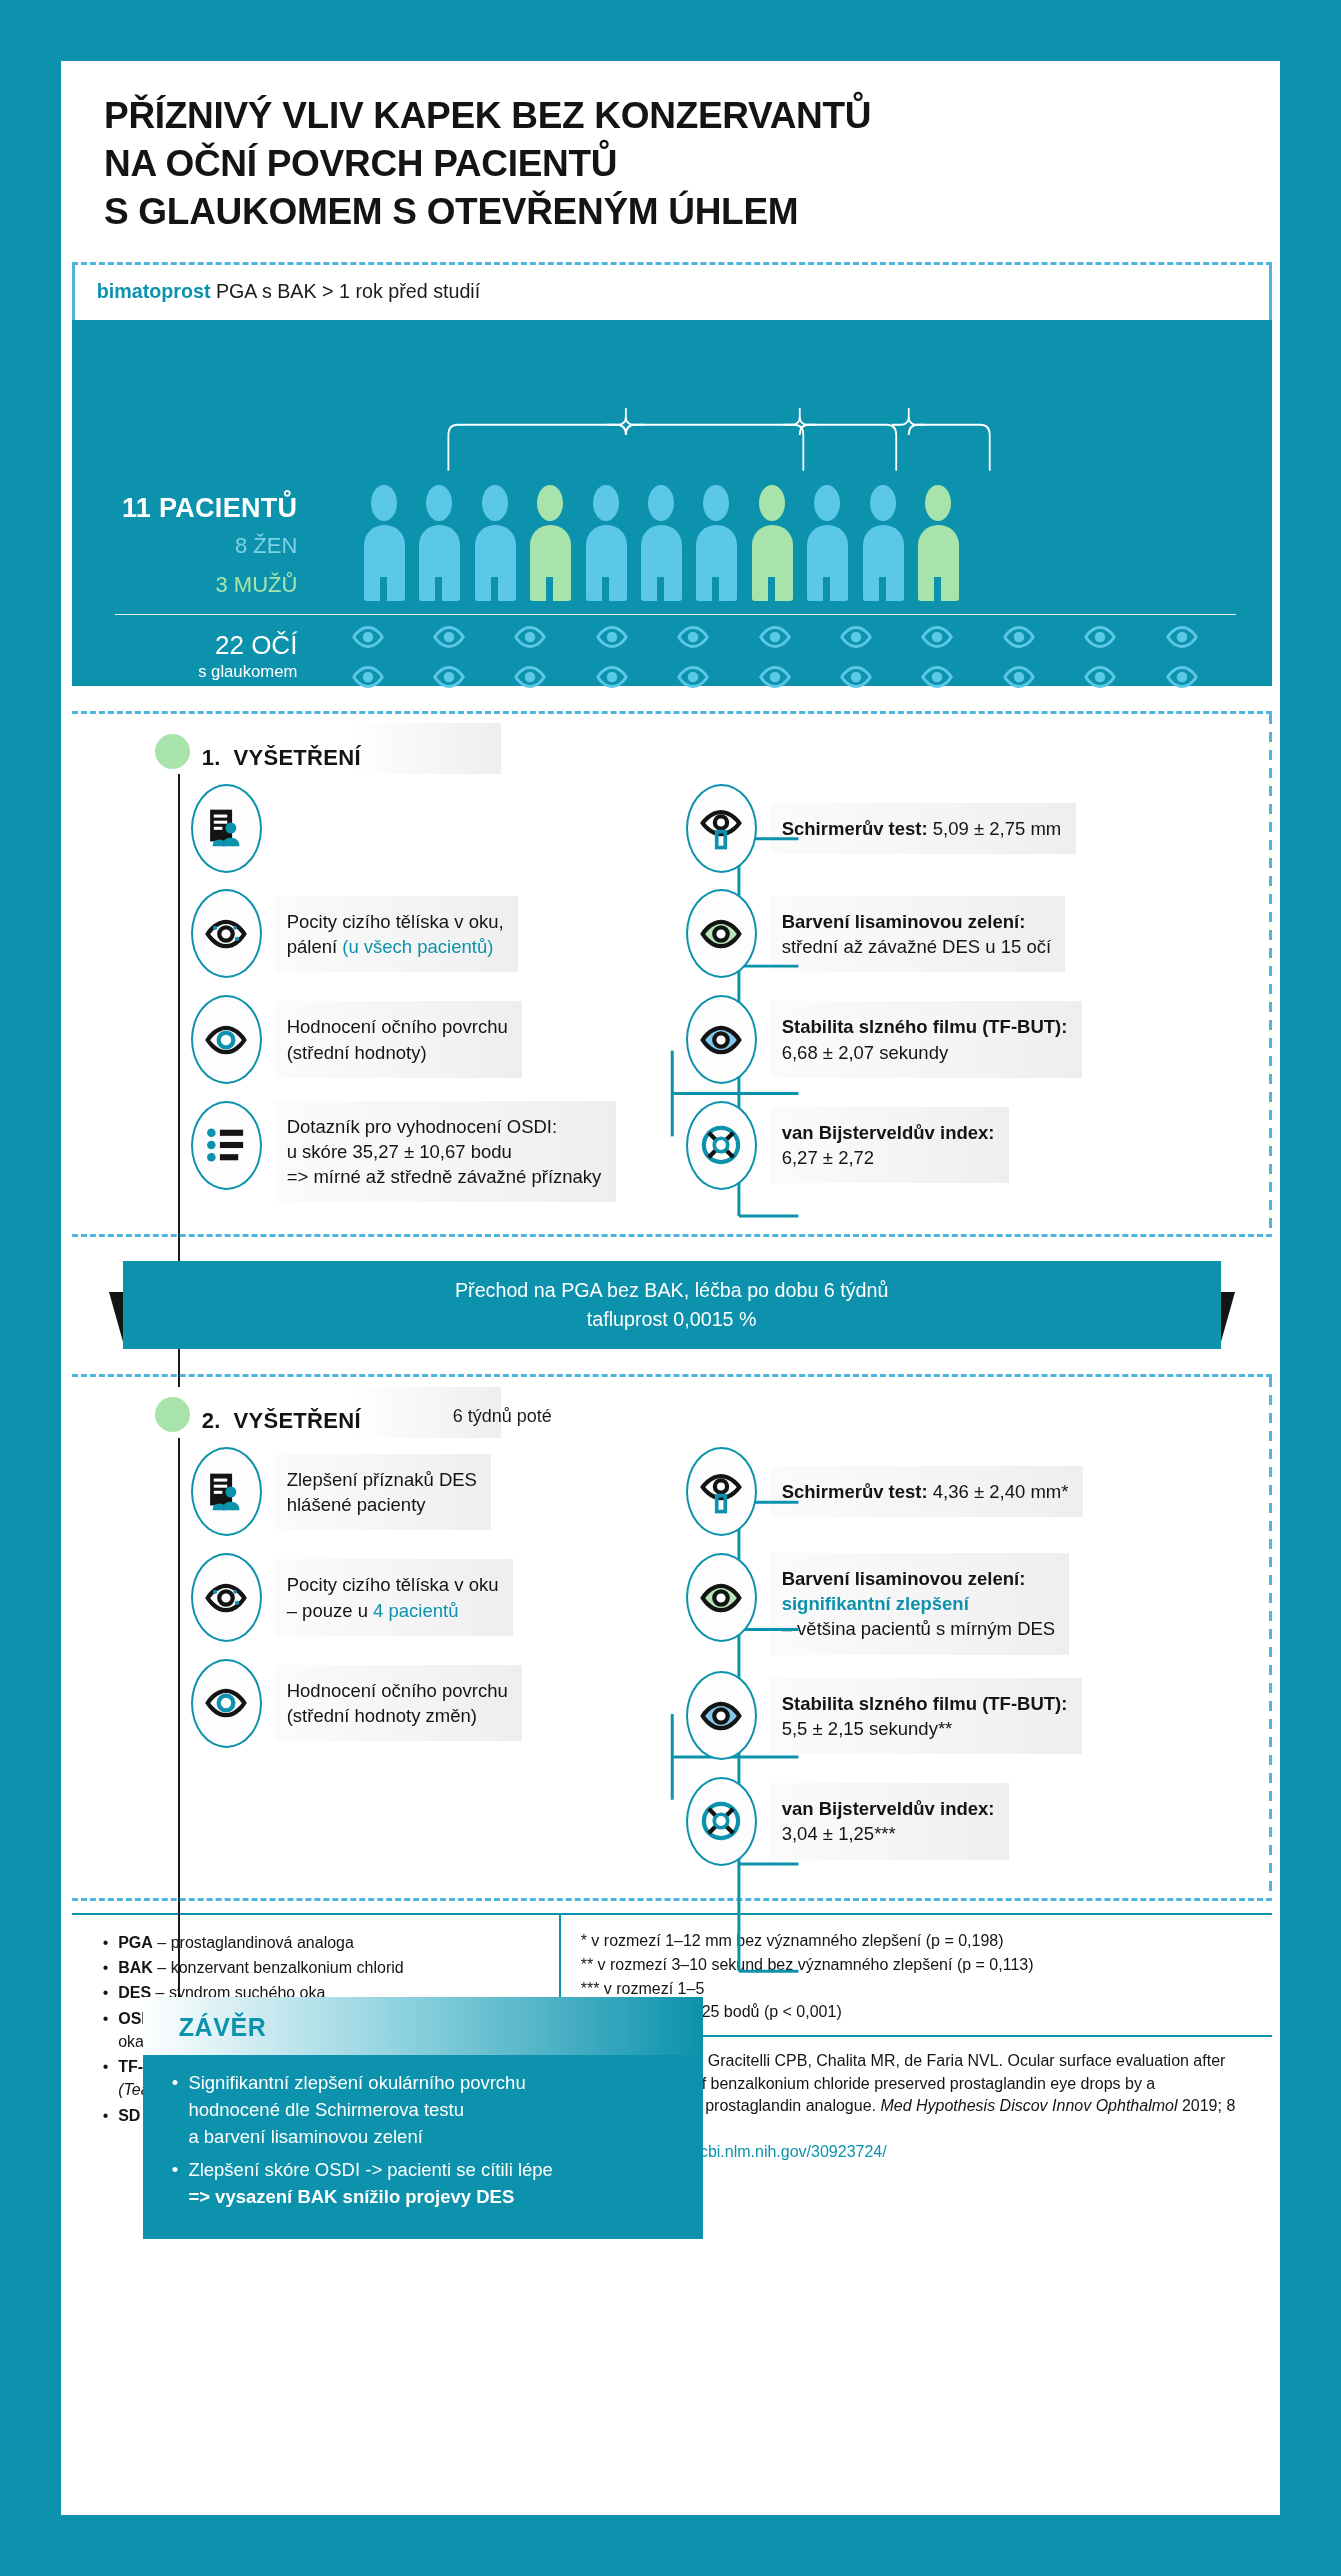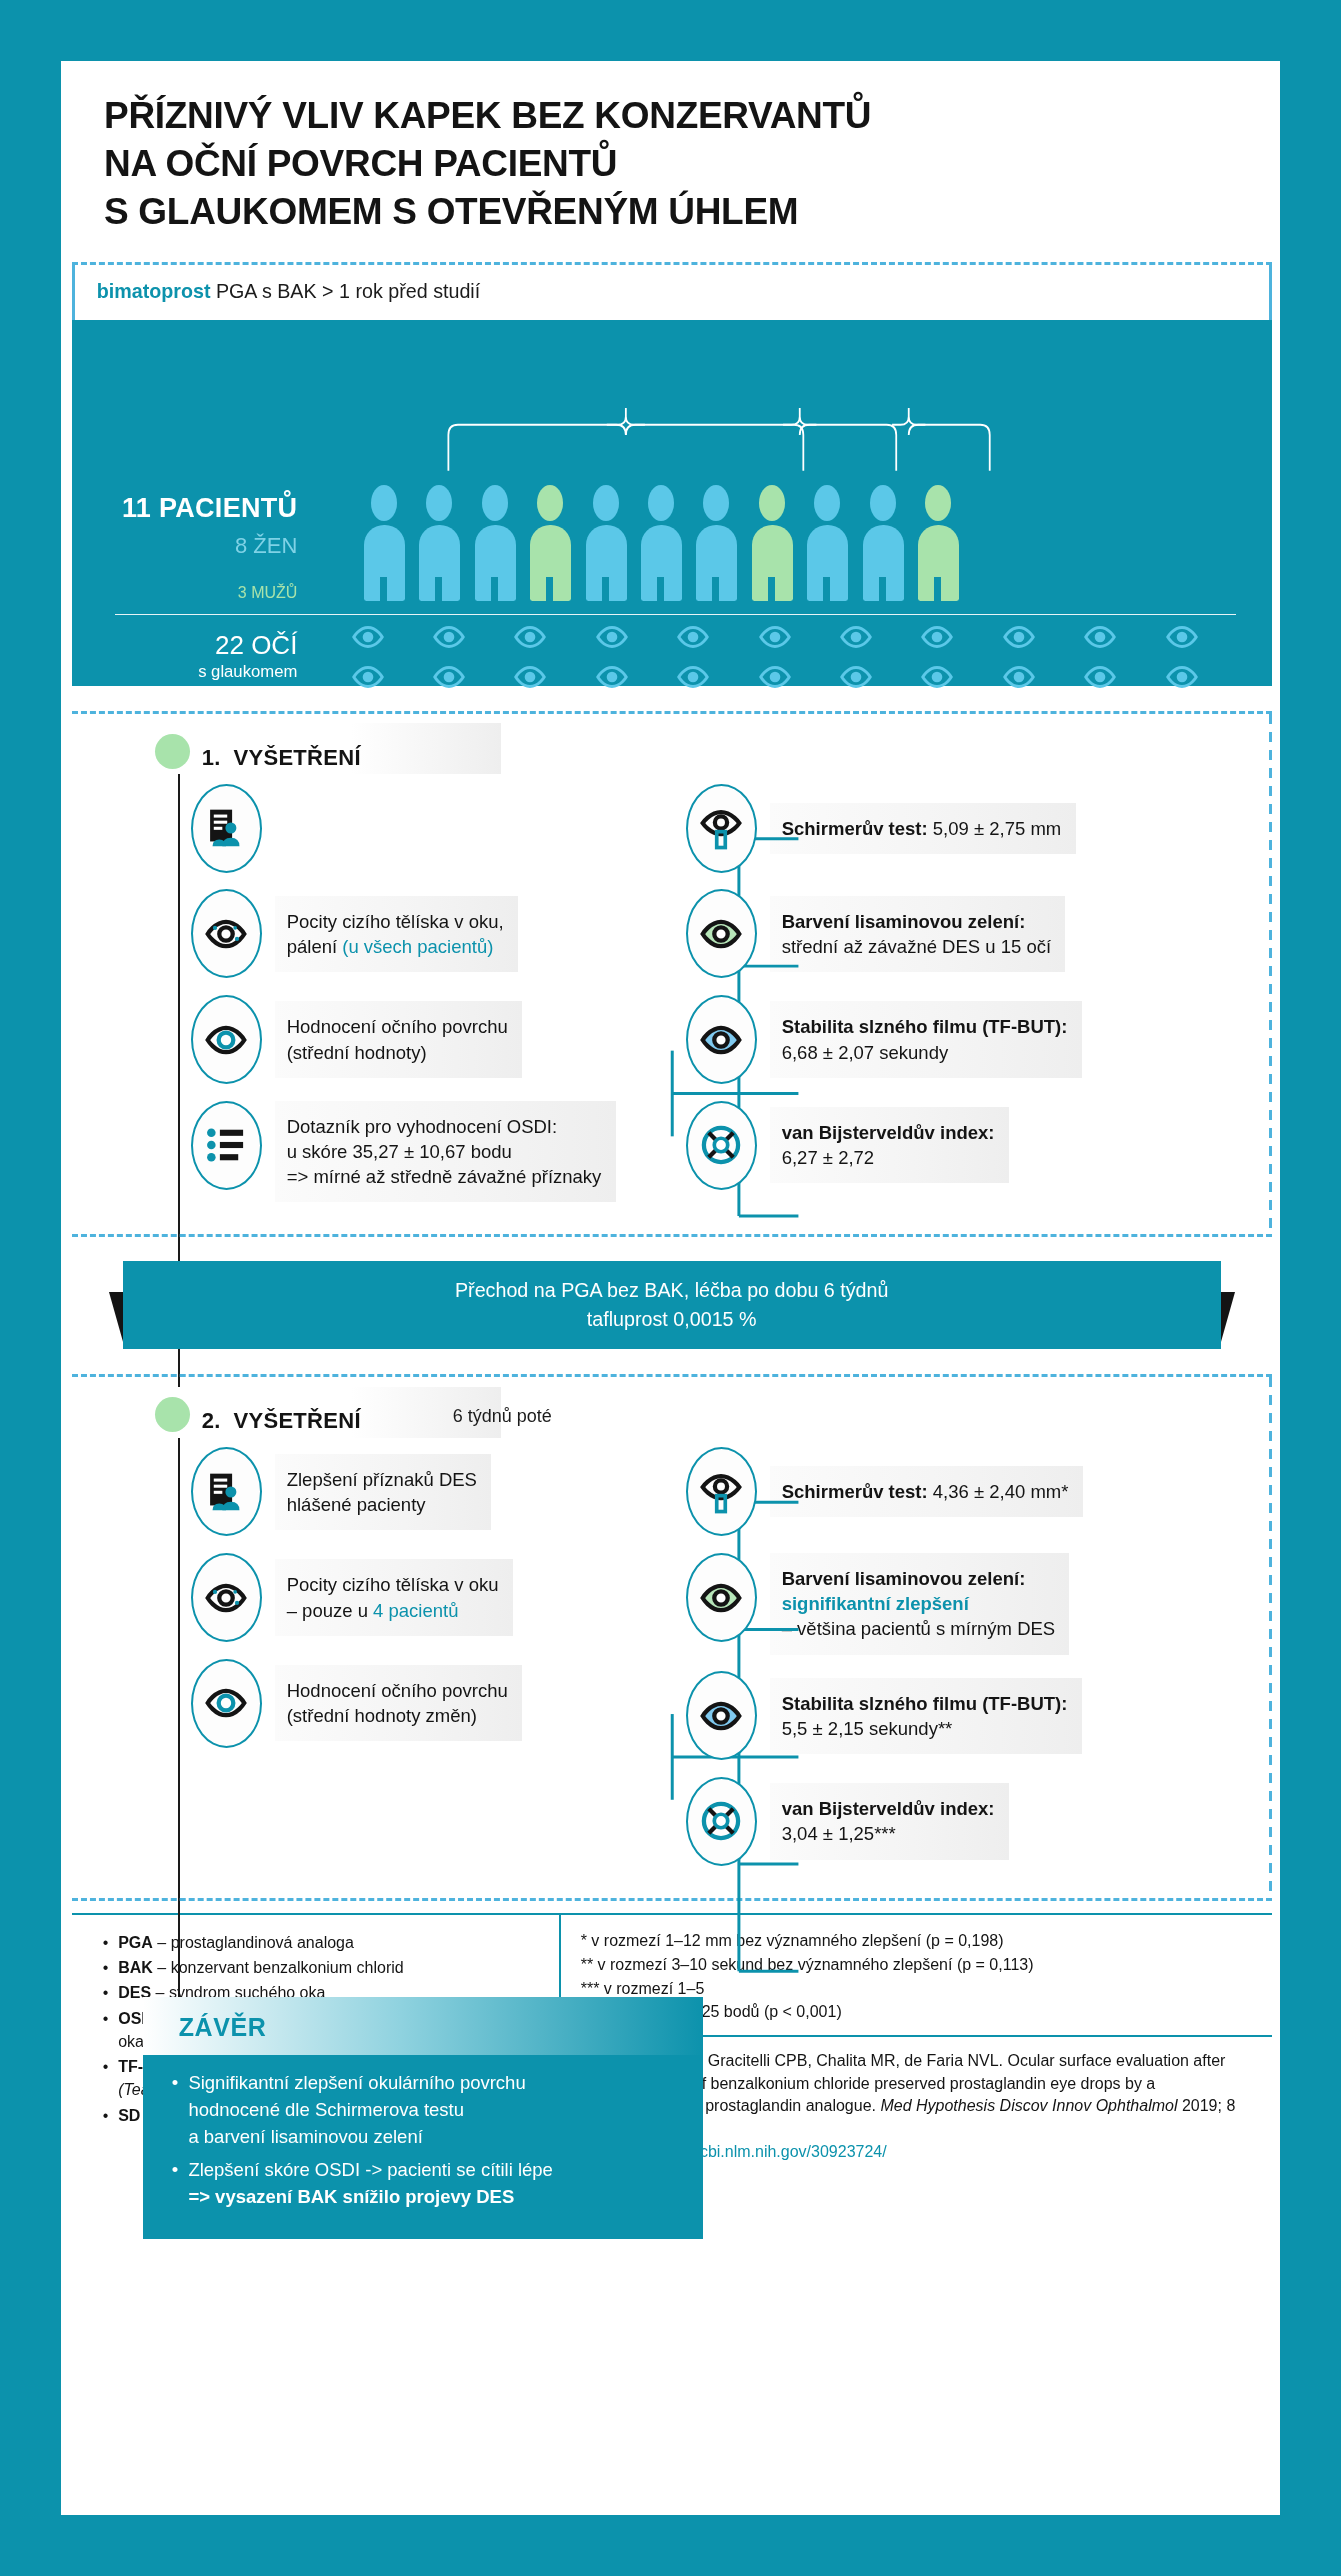--- a/index.html
+++ b/index.html
@@ -64,21 +64,21 @@
     border-radius: 20px 20px 2.4px 2.4px;
     position: relative;
   }
   .person .body:after {
     content:""; position:absolute; left: 16.7px; bottom: 0; width: 7.1px; height: 24px;
     background: #0c92ac;
   }
   .left-stats { position: absolute; left: 16.7px; top: 173px; text-align: right; width: 209px; }
   .st-l1 { font-size: 27px; font-weight: 700; letter-spacing: 0.3px; }
   .st-l2 { font-size: 22px; color: #7fd2e6; margin-top: 9.5px; }
-  .st-l3 { font-size: 16px; color: #a8e3ab; margin-top: 25px; }
+  .st-l3 { font-size: 22px; color: #a8e3ab; margin-top: 13px; }
   .right-stats { position: absolute; right: 18px; top: 189px; text-align: left; width: 280px; }
   .rs-l1, .rs-l2 { font-size: 24.4px; font-weight: 700; letter-spacing: 0.2px; line-height: 1.42; }
   .divider-line { position: absolute; left: 43px; right: 36px; top: 294px; height: 1.8px; background: #ffffff; opacity: .9; }
   .eyes-label { position: absolute; left: 16.7px; top: 310px; width: 209px; text-align: right; }
   .el-1 { font-size: 26px; font-weight: 400; }
   .el-2, .el-3 { font-size: 16.7px; line-height: 1.35; }
   .eyes-grid { position: absolute; left: 280px; top: 305px; width: 846px; }
   .eye-row { display: flex; justify-content: space-between; margin-bottom: 16.7px; }
   .eye-ic { width: 32px; height: 24px; position: relative; }
 

